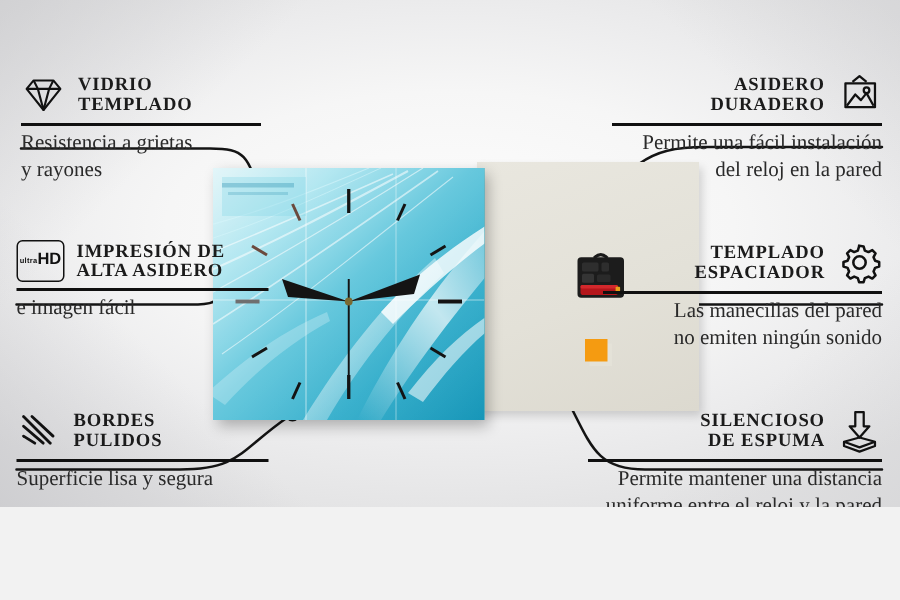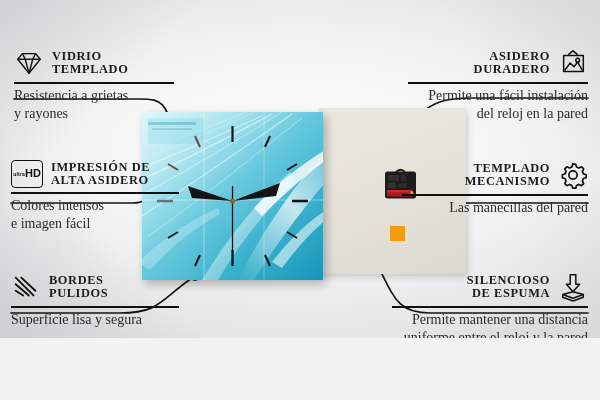--- a/index.html
+++ b/index.html
@@ -231,21 +231,20 @@
         <span class="u">ultra</span>
         <span class="h">HD</span>
       </div>
       <div class="titlewrap">
         <span class="t1">IMPRESIÓN DE</span>
         <span class="t2">ALTA ASIDERO</span>
       </div>
     </div>
     <div class="rule" style="width:168px;"></div>
     <div class="desc">
-      <div>Colores intensos</div>
       <div>e imagen fácil</div>
     </div>
   </div>
 
   <div class="feat left" style="left:11px;top:272px;width:176px;">
     <div class="head">
       <svg class="icon" viewBox="0 0 32 32">
         <g stroke="#111" stroke-width="2" stroke-linecap="round">
           <line x1="5" y1="6" x2="24" y2="25"></line>
           <line x1="5" y1="13" x2="19" y2="25"></line>
@@ -290,26 +289,27 @@
   <div class="feat right" style="right:12px;top:160px;width:186px;">
     <div class="head">
       <svg class="icon" viewBox="0 0 32 32">
         <g fill="none" stroke="#111" stroke-width="1.8" stroke-linejoin="round">
           <path d="M16,4 l3.2,.6 .9,2.9 2.6,1.1 2.7-1.4 2.3,2.3 -1.4,2.7 1.1,2.6 2.9,.9 0,3.2 -2.9,.9 -1.1,2.6 1.4,2.7 -2.3,2.3 -2.7-1.4 -2.6,1.1 -.9,2.9 -3.2,0 -.9-2.9 -2.6-1.1 -2.7,1.4 -2.3-2.3 1.4-2.7 -1.1-2.6 -2.9-.9 0-3.2 2.9-.9 1.1-2.6 -1.4-2.7 2.3-2.3 2.7,1.4 2.6-1.1 .9-2.9 z" transform="translate(-0.3,0)"></path>
           <circle cx="16" cy="16" r="4.4"></circle>
         </g>
       </svg>
       <div class="titlewrap">
         <span class="t1">TEMPLADO</span>
-        <span class="t2">MECANISMO</span>
+        <span class="t2">ESPACIADOR</span>
       </div>
     </div>
     <div class="rule" style="width:186px;"></div>
     <div class="desc">
       <div>Las manecillas del pared</div>
+      <div>no emiten ningún sonido</div>
     </div>
   </div>
 
   <div class="feat right" style="right:12px;top:272px;width:196px;">
     <div class="head">
       <svg class="icon" viewBox="0 0 32 32">
         <g fill="none" stroke="#111" stroke-width="1.6" stroke-linejoin="round">
           <path d="M13,3 L19,3 L19,13 L23,13 L16,21 L9,13 L13,13 Z"></path>
           <path d="M16,21 L27,24 L16,28 L5,24 Z"></path>
           <path d="M5,24 L5,27 L16,31 L27,27 L27,24"></path>

